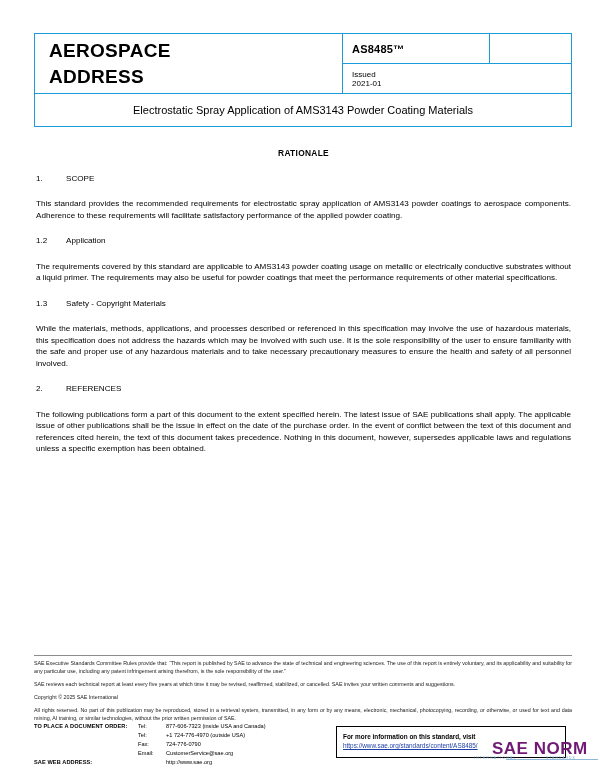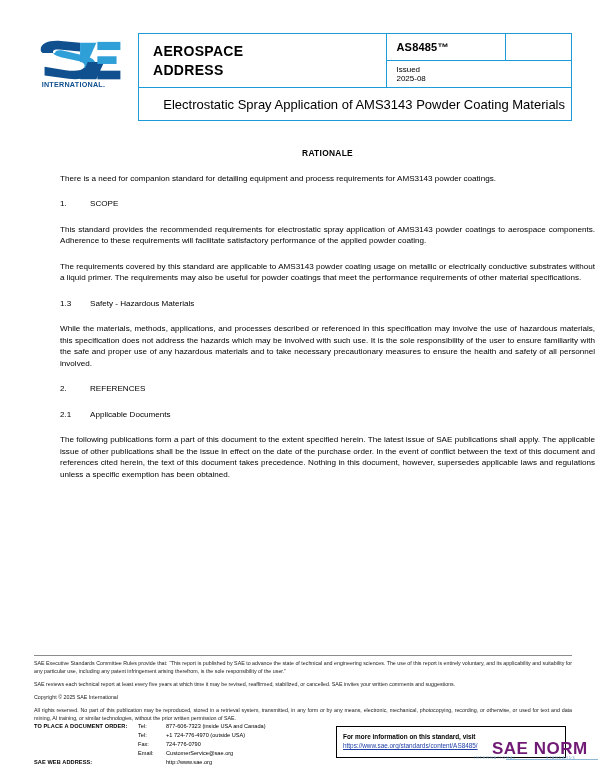--- a/index.html
+++ b/index.html
@@ -50,21 +50,21 @@
   .header-table td {
     border: 1.6px solid #1b9bd8;
     padding: 0;
     vertical-align: middle;
   }
   .cell-doctype {
     height: 44px;
     padding: 4px 12px 4px 14px !important;
   }
   .doctype-line {
-    font-size: 14px;
+    font-size: 19px;
     font-weight: bold;
     letter-spacing: 0.3px;
     line-height: 1.35;
   }
   .cell-num {
     height: 22px;
     padding: 2px 8px 2px 9px !important;
     font-size: 11px;
     font-weight: bold;
     letter-spacing: 0.2px;
@@ -76,34 +76,33 @@
     font-size: 8px;
   }
   .issued-row {
     display: flex;
     flex-direction: column;
   }
   .issued-label { width: 52px; }
   .issued-value { }
   .cell-title {
     height: 26px;
-    text-align: right;
-    font-size: 13px;
+    text-align: center;
+    font-size: 11px;
     padding: 3px 6px !important;
   }
 
   
   .content {
     position: absolute;
     left: 36px;
     top: 148px;
     width: 535px;
     font-size: 8.1px;
     line-height: 1.42;
-    margin-left: 24px;
   }
   .rationale-head {
     text-align: center;
     font-weight: bold;
     font-size: 8.4px;
     letter-spacing: 0.3px;
     margin: 0 0 13px 0;
   }
   p.para {
     margin: 0 0 14px 0;
@@ -246,97 +245,83 @@
     background: #8fb8d4;
   }
 </style>
 </head>
 <body>
 
 <div class="page">
 
   <div class="header">
 
-    <div class="logo-cell">
-      <svg class="sae-logo" viewBox="0 0 200 108" aria-hidden="true">
-        <path d="M14 26 C14 12, 32 6, 56 8 L96 12 L96 30 L52 26 C42 25, 38 28, 40 33 L18 33 C14 31, 14 28, 14 26 Z" fill="#10508f"></path>
-        <path d="M40 33 C42 38, 52 41, 66 44 L92 50 C104 53, 108 58, 104 64 L126 64 C132 54, 126 44, 106 39 L60 28 C50 26, 44 28, 44 33 Z" fill="#2f9fd8"></path>
-        <path d="M104 64 C100 70, 86 72, 66 69 L22 62 L22 80 L72 87 C102 91, 120 82, 126 64 Z" fill="#10508f"></path>
-        <path d="M96 12 L130 12 L112 52 L96 52 Z" fill="#2f9fd8"></path>
-        <path d="M112 52 L96 88 L130 88 L146 52 Z" fill="#10508f"></path>
-        <rect x="132" y="10" width="48" height="17" fill="#2f9fd8"></rect>
-        <rect x="132" y="40" width="40" height="16" fill="#2f9fd8"></rect>
-        <rect x="132" y="70" width="48" height="18" fill="#10508f"></rect>
-        <text x="16" y="104" font-family="Liberation Sans, sans-serif" font-size="15" font-weight="bold" fill="#10508f" letter-spacing="0.5">INTERNATIONAL.</text>
-      </svg>
-    </div>
 
     <table class="header-table">
       <colgroup>
         <col style="width:249px">
         <col style="width:119px">
         <col style="width:66px">
       </colgroup>
       <tbody>
         <tr>
           <td class="cell-doctype" rowspan="2">
             <div class="doctype-line">AEROSPACE</div>
             <div class="doctype-line">ADDRESS</div>
           </td>
           <td class="cell-num">AS8485™</td>
           <td class="cell-blank"></td>
         </tr>
         <tr>
           <td class="cell-issued" colspan="2">
             <div class="issued-row">
               <span class="issued-label">Issued</span>
-              <span class="issued-value">2025-08</span>
+              <span class="issued-value">2021-01</span>
             </div>
           </td>
         </tr>
         <tr>
           <td class="cell-title" colspan="3">Electrostatic Spray Application of AMS3143 Powder Coating Materials</td>
         </tr>
       </tbody>
     </table>
   </div>
 
   <div class="content">
 
     <div class="rationale-head">RATIONALE</div>
 
-    <p class="para">There is a need for companion standard for detailing equipment and process requirements for AMS3143 powder coatings.</p>
 
     <div class="sec-head">
       <span class="sec-num">1.</span>
       <span class="sec-title">SCOPE</span>
     </div>
 
 
     <p class="para">This standard provides the recommended requirements for electrostatic spray application of AMS3143 powder coatings to aerospace components. Adherence to these requirements will facilitate satisfactory performance of the applied powder coating.</p>
 
+    <div class="sec-head">
+      <span class="sec-num">1.2</span>
+      <span class="sec-title">Application</span>
+    </div>
 
     <p class="para">The requirements covered by this standard are applicable to AMS3143 powder coating usage on metallic or electrically conductive substrates without a liquid primer. The requirements may also be useful for powder coatings that meet the performance requirements of other material specifications.</p>
 
     <div class="sec-head">
       <span class="sec-num">1.3</span>
-      <span class="sec-title">Safety - Hazardous Materials</span>
+      <span class="sec-title">Safety - Copyright Materials</span>
     </div>
 
     <p class="para">While the materials, methods, applications, and processes described or referenced in this specification may involve the use of hazardous materials, this specification does not address the hazards which may be involved with such use. It is the sole responsibility of the user to ensure familiarity with the safe and proper use of any hazardous materials and to take necessary precautionary measures to ensure the health and safety of all personnel involved.</p>
 
     <div class="sec-head">
       <span class="sec-num">2.</span>
       <span class="sec-title">REFERENCES</span>
     </div>
 
-    <div class="sec-head">
-      <span class="sec-num">2.1</span>
-      <span class="sec-title">Applicable Documents</span>
-    </div>
 
     <p class="para">The following publications form a part of this document to the extent specified herein. The latest issue of SAE publications shall apply. The applicable issue of other publications shall be the issue in effect on the date of the purchase order. In the event of conflict between the text of this document and references cited herein, the text of this document takes precedence. Nothing in this document, however, supersedes applicable laws and regulations unless a specific exemption has been obtained.</p>
   </div>
 
   <div class="footer-rule"></div>
 
   <div class="footer">
     <p class="tight">SAE Executive Standards Committee Rules provide that: “This report is published by SAE to advance the state of technical and engineering sciences. The use of this report is entirely voluntary, and its applicability and suitability for any particular use, including any patent infringement arising therefrom, is the sole responsibility of the user.”</p>
     <p class="tight">SAE reviews each technical report at least every five years at which time it may be revised, reaffirmed, stabilized, or cancelled. SAE invites your written comments and suggestions.</p>
     <p class="tight">Copyright © 2025 SAE International</p>

